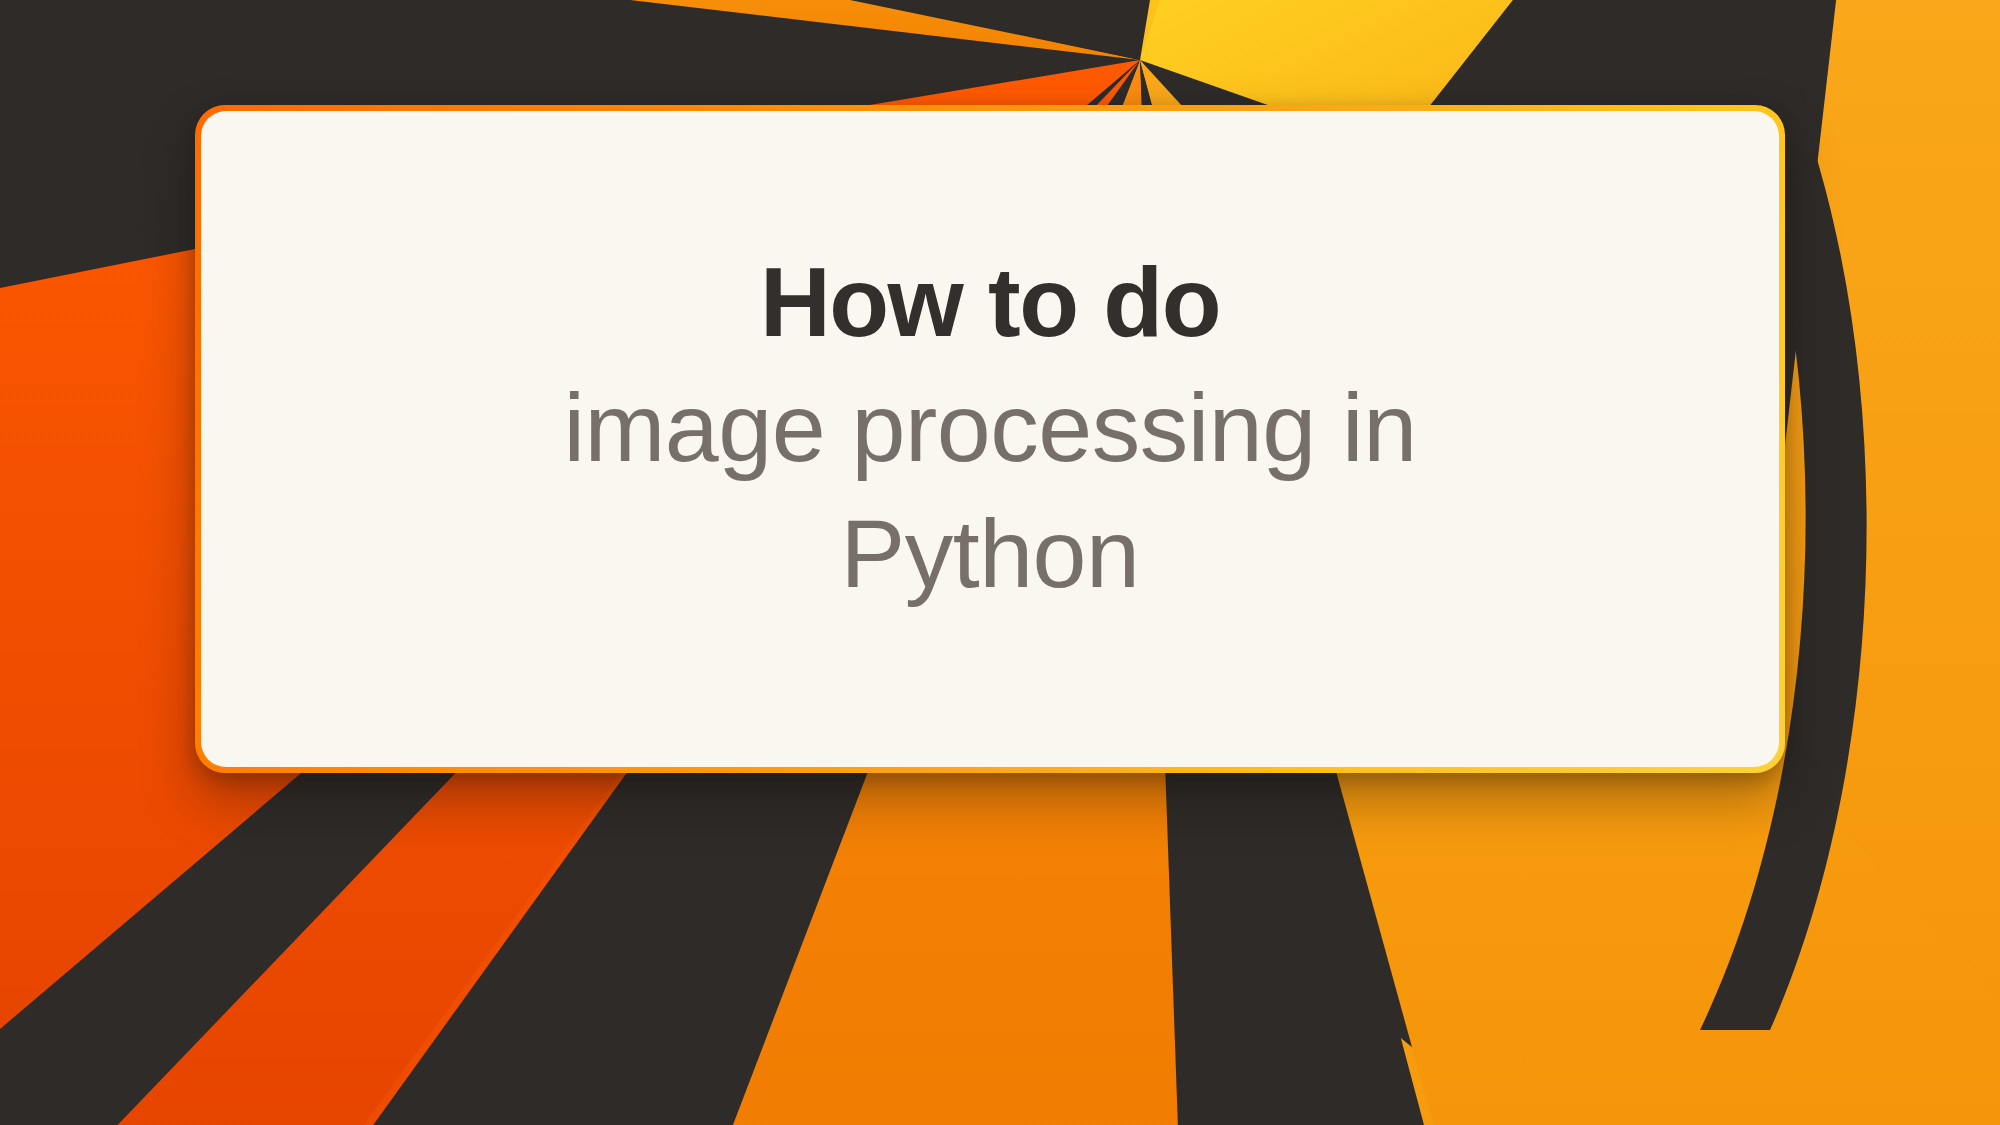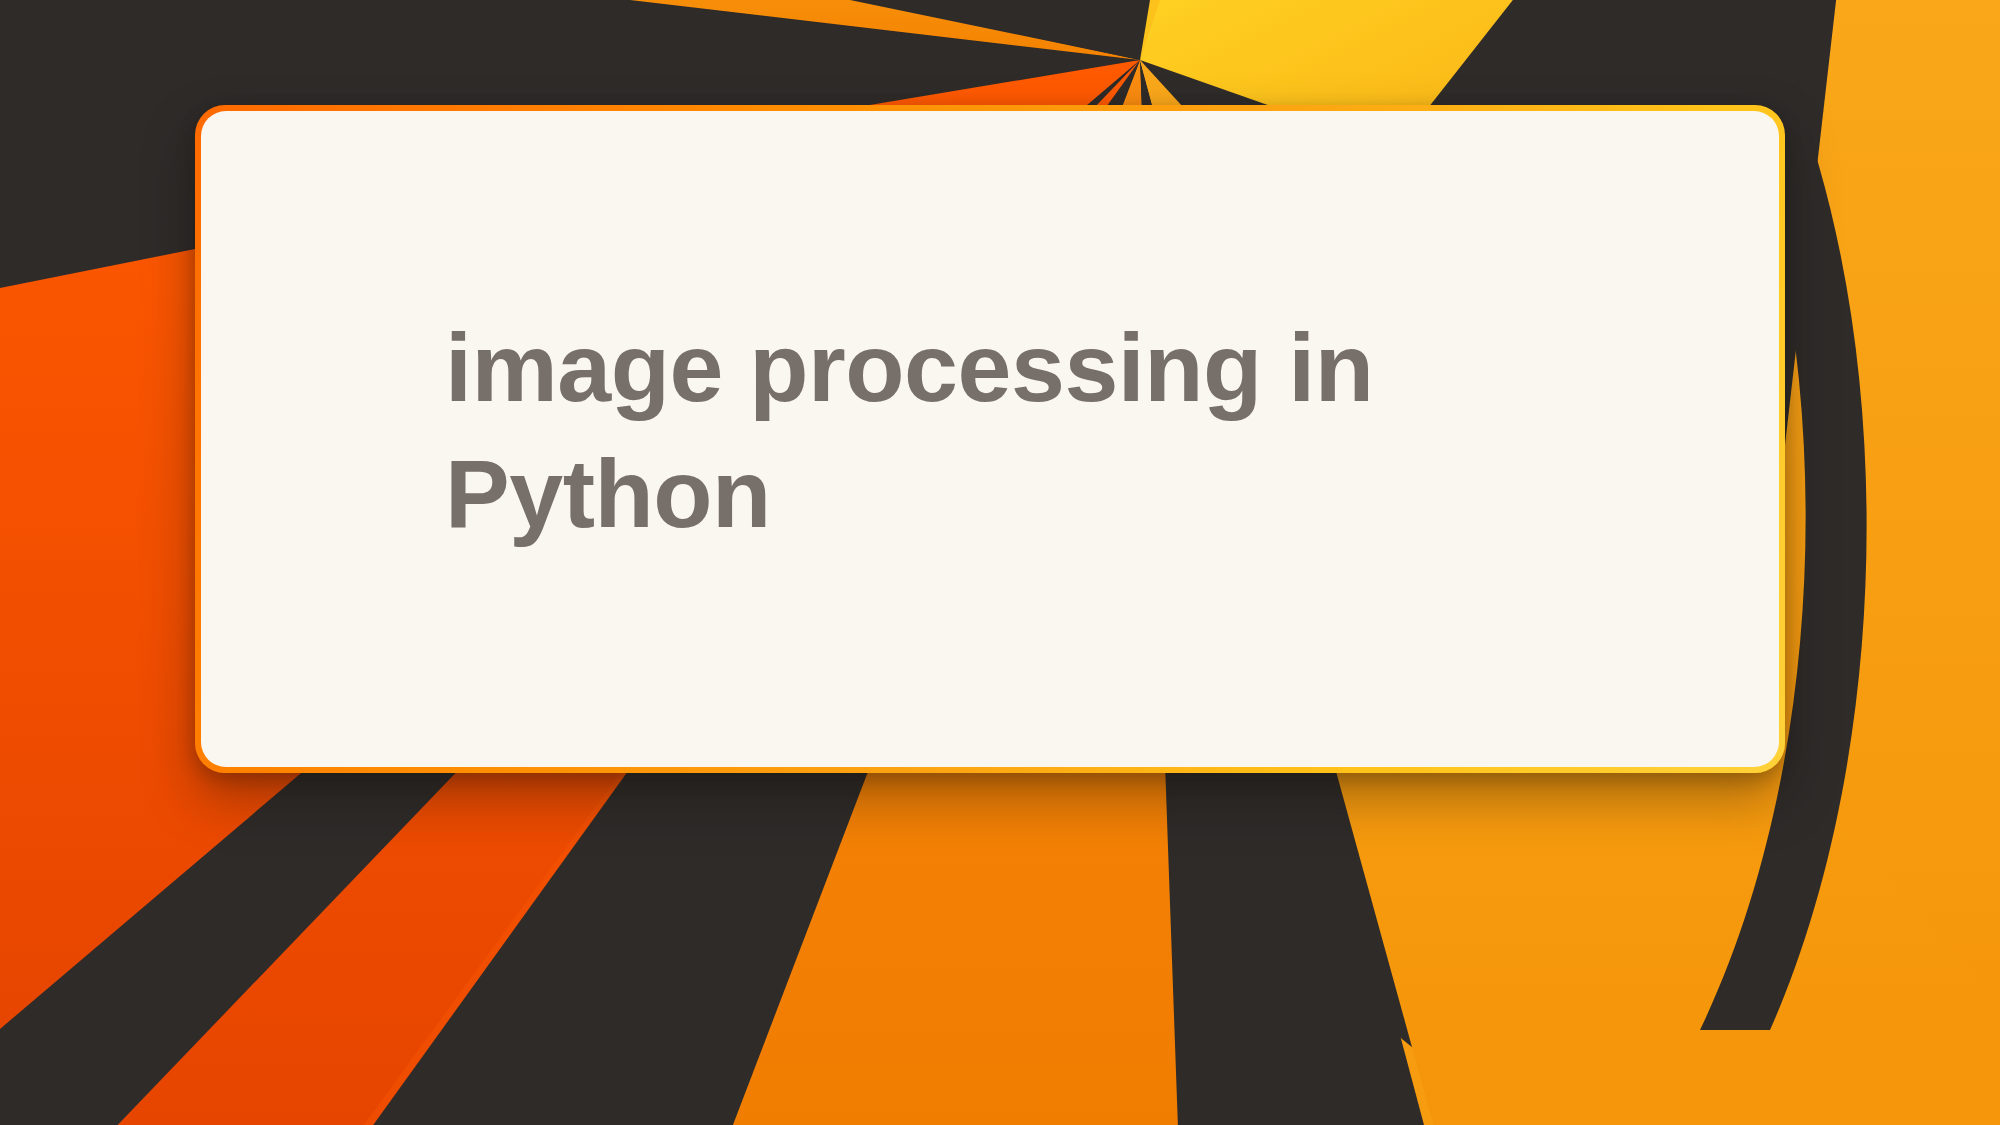--- a/index.html
+++ b/index.html
@@ -91,24 +91,25 @@
     font-weight: 700;
     color: #332F2D;
     line-height: 1.18;
     letter-spacing: -1.5px;
     text-align: center;
     margin: 0 0 4px 0;
     white-space: nowrap;
   }
   .card-subtitle {
     font-size: 97px;
-    font-weight: 700;
+    font-weight: 400;
     color: #77706A;
     line-height: 1.3;
     letter-spacing: -0.5px;
+    text-align: center;
     margin: 0;
     max-width: 1090px;
   }
 </style>
 </head>
 <body>
 
 <div class="stage">
 
   <div class="bg-layer">
@@ -182,18 +183,19 @@
 
       <path d="M1140,60 L 60,1185 L -60,1185 L -60,1080 Z" fill="#2E2B29"></path>
 
       <path d="M1790,80 C1900,360 1890,760 1770,1030 L1700,1030 C1830,760 1840,360 1730,80 Z" fill="#2E2B29"></path>
     </svg>
   </div>
 
   <div class="card-wrap">
     <div class="card">
       <div class="card-inner">
+        <h1 class="card-title">How to do</h1>
         <p class="card-subtitle">image processing in Python</p>
       </div>
     </div>
   </div>
 
 </div>
 
 </body></html>

